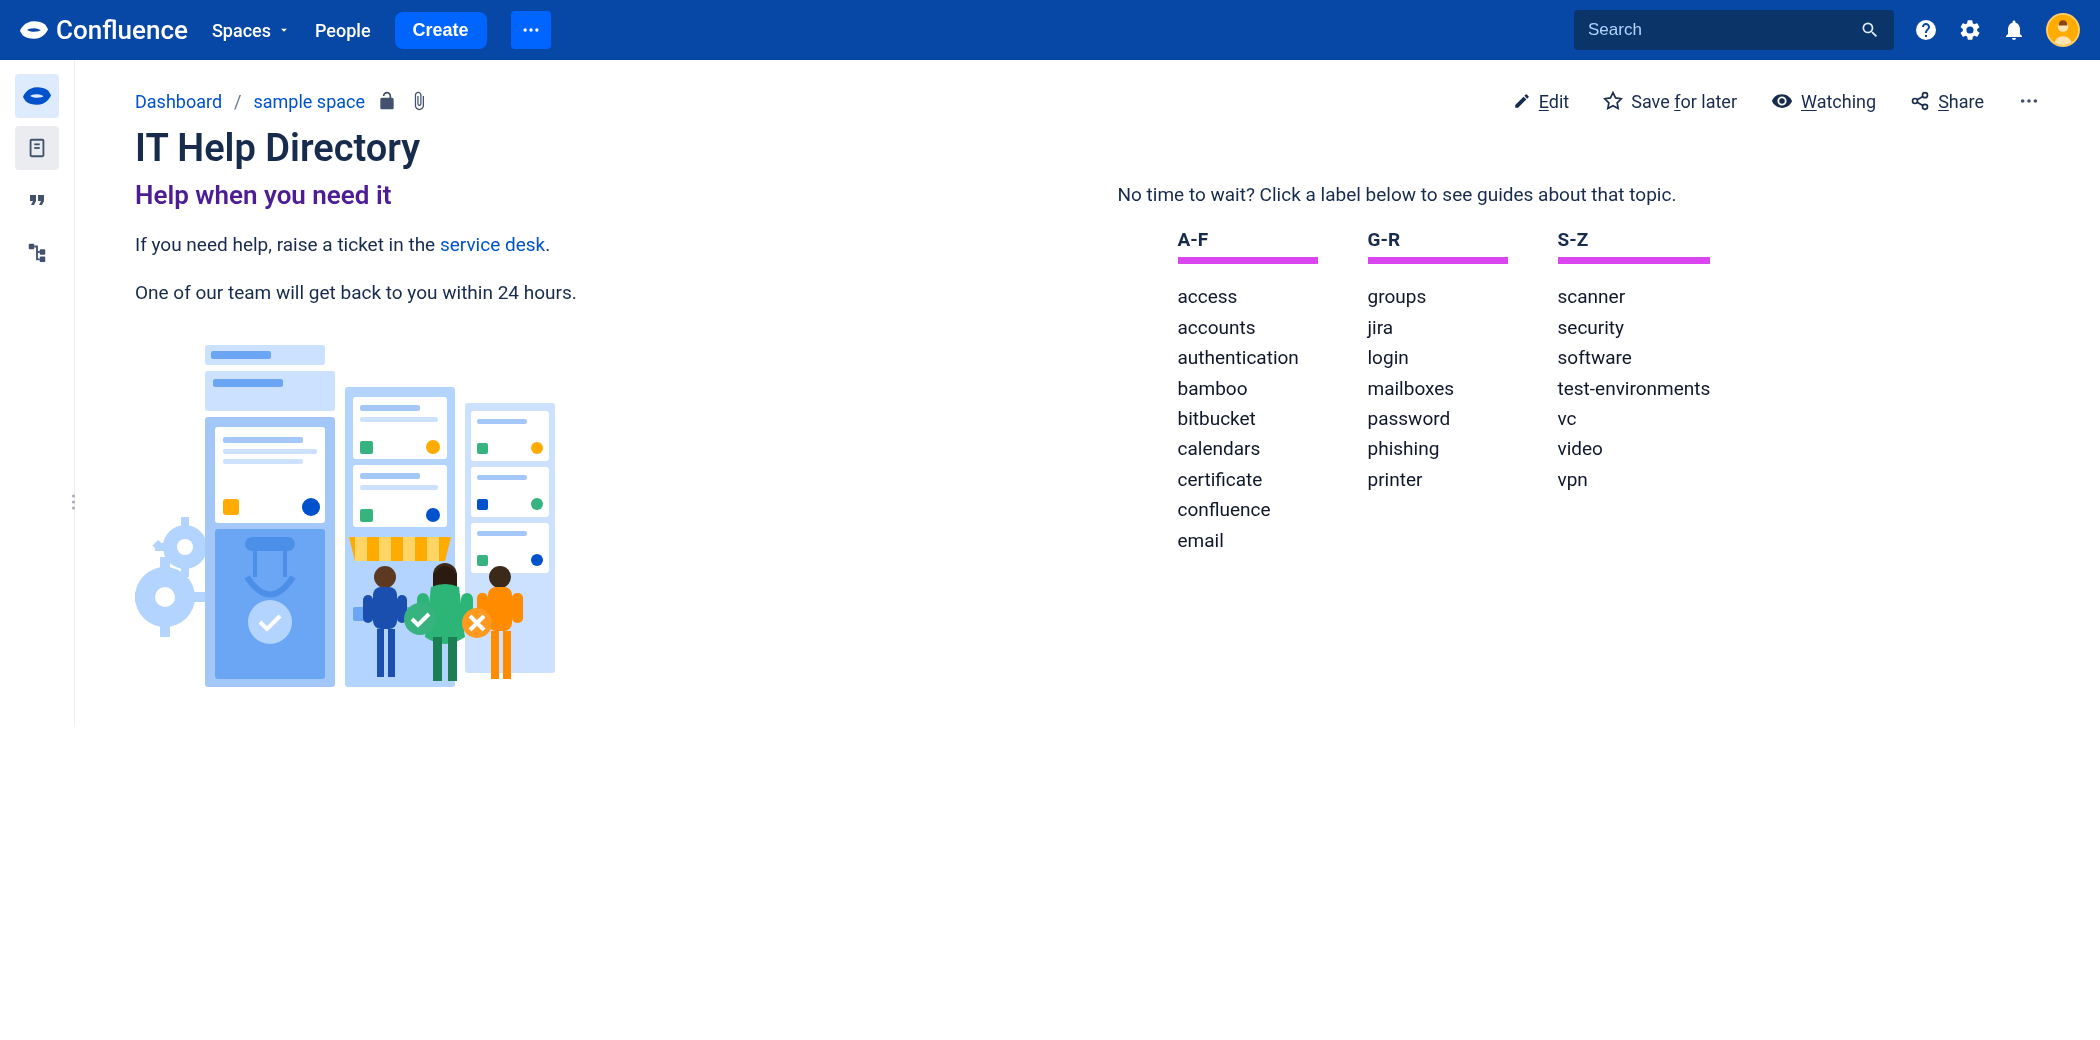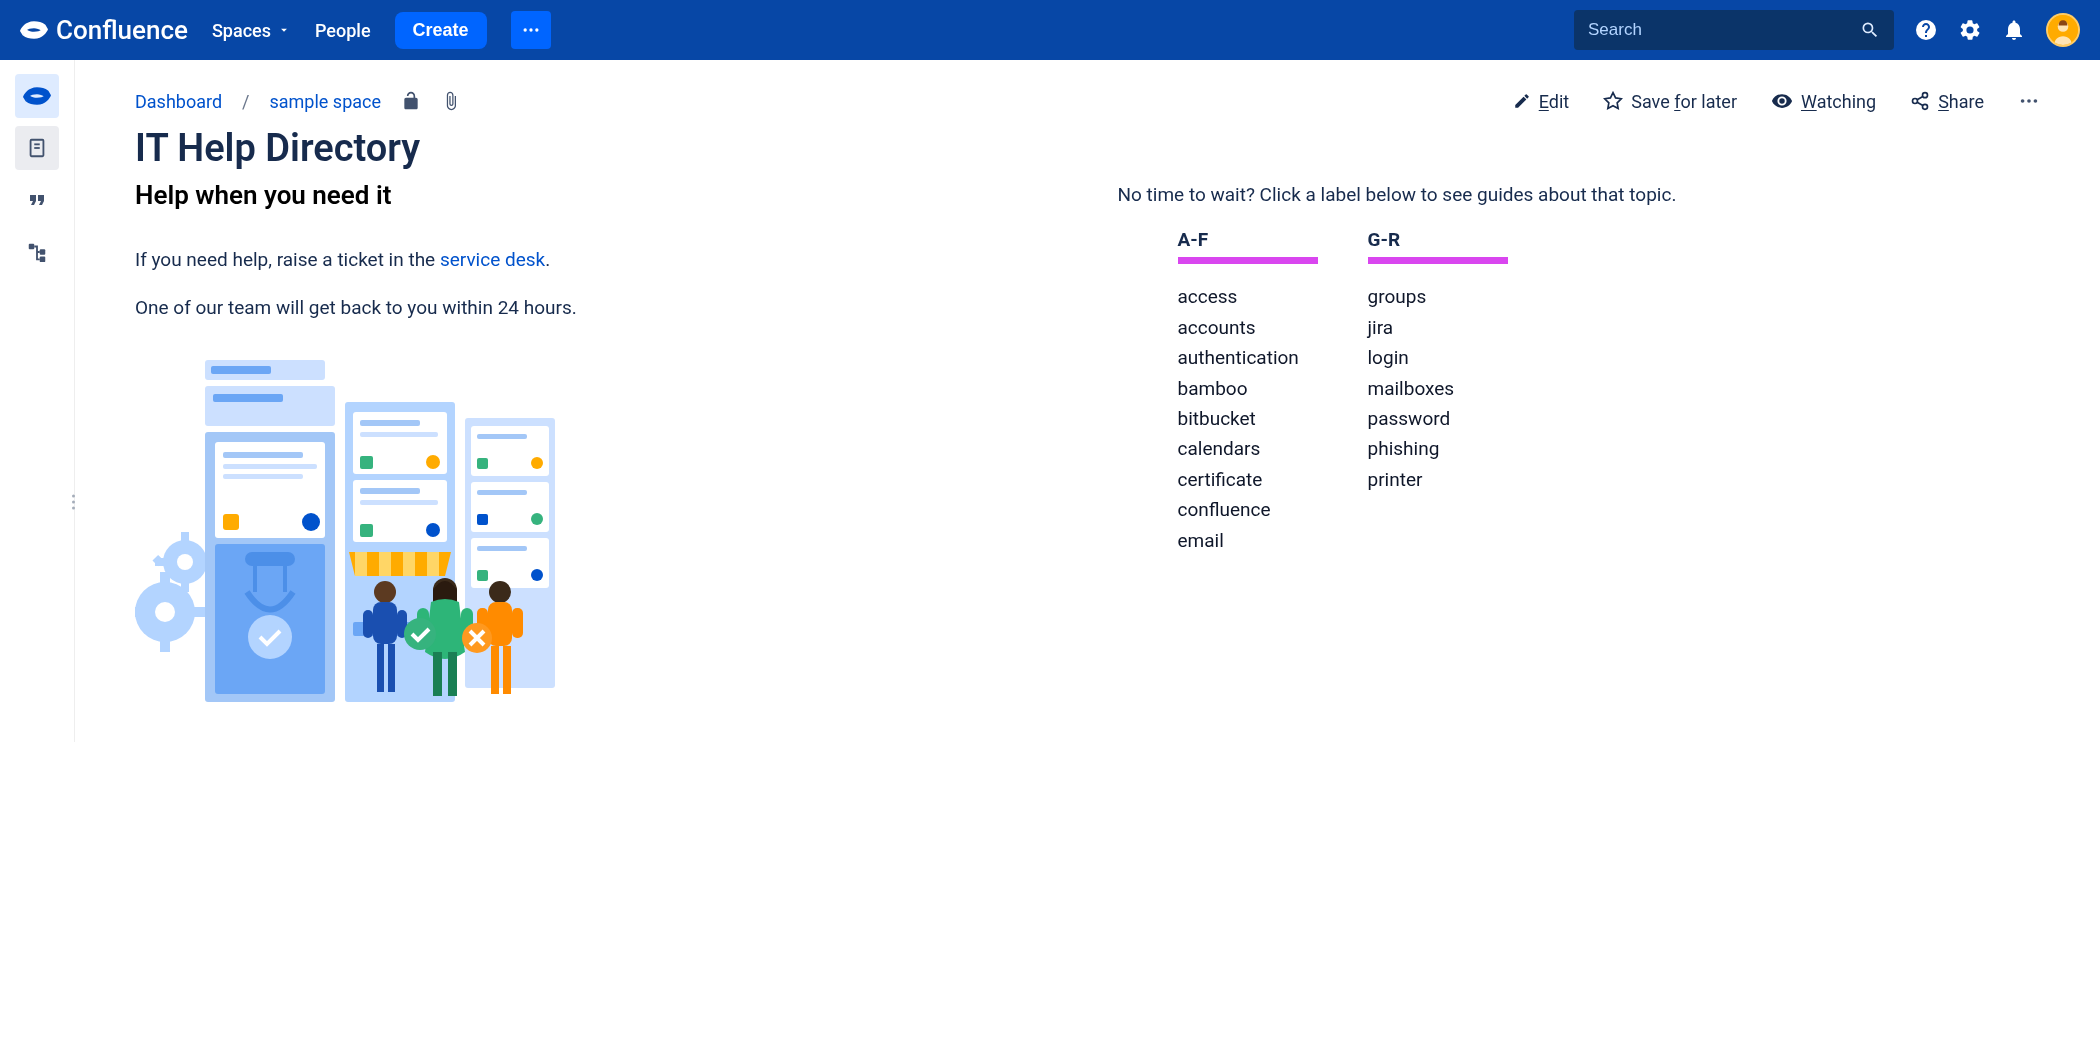--- a/index.html
+++ b/index.html
@@ -25,36 +25,36 @@
 .sidebar { width: 75px; background: #fff; border-right: 1px solid #eee; display: flex; flex-direction: column; align-items: center; padding-top: 14px; gap: 8px; }
 .sidebar-item { width: 44px; height: 44px; border-radius: 4px; display: flex; align-items: center; justify-content: center; cursor: pointer; color: #42526E; }
 .sidebar-item.active { background: #DEEBFF; color: #0052CC; }
 .sidebar-item.selected { background: #EBECF0; }
 .sidebar-handle { position: absolute; left: 71px; top: 490px; width: 8px; height: 24px; display: flex; align-items: center; justify-content: center; color: #A5ADBA; cursor: col-resize; }
 
 .content { flex: 1; padding: 30px 60px; position: relative; }
 
 
 .page-head { display: flex; align-items: center; justify-content: space-between; margin-bottom: 14px; }
-.breadcrumb { display: flex; align-items: center; gap: 20px; font-size: 18px; }
+.breadcrumb { display: flex; align-items: center; gap: 12px; font-size: 18px; }
 .breadcrumb a { color: #0052CC; text-decoration: none; }
 .breadcrumb .sep { color: #6B778C; }
 .breadcrumb-icon { color: #42526E; display: flex; }
 .page-actions { display: flex; align-items: center; gap: 34px; font-size: 18px; color: #172B4D; }
 .page-action { display: flex; align-items: center; gap: 8px; cursor: pointer; justify-content: center; }
 .page-action .ul { text-decoration: underline; text-decoration-thickness: 1px; text-underline-offset: 2px; }
 
 
 .page-title { font-size: 38px; font-weight: 600; color: #172B4D; margin-bottom: 10px; }
 .byline { font-size: 18px; color: #6B778C; margin-bottom: 40px; }
 
 
 .body-cols { display: flex; gap: 60px; }
 .col { flex: 1; }
-.col h2 { font-size: 26px; font-weight: 600; color: #000000; margin-bottom: 35px; }
+.col h2 { font-size: 26px; font-weight: 600; color: #4c1d95; margin-bottom: 20px; }
 .col p { font-size: 19px; line-height: 1.6; color: #172B4D; margin-bottom: 18px; }
 .col a.inline { color: #0052CC; text-decoration: none; }
 
 
 .illus { margin-top: 10px; width: 420px; height: 370px; position: relative; }
 
 
 .labels-table { display: flex; gap: 50px; margin-top: 10px; padding-left: 60px; }
 .labels-col { }
 .labels-col h3 { font-size: 19px; font-weight: 700; color: #172B4D; padding-bottom: 6px; border-bottom: 7px solid #d946ef; margin-bottom: 18px; min-width: 140px; }
@@ -373,17 +373,27 @@
             <div class="labels-col">
               <h3>G-R</h3>
               <a href="#">groups</a>
               <a href="#">jira</a>
               <a href="#">login</a>
               <a href="#">mailboxes</a>
               <a href="#">password</a>
               <a href="#">phishing</a>
               <a href="#">printer</a>
             </div>
+            <div class="labels-col">
+              <h3>S-Z</h3>
+              <a href="#">scanner</a>
+              <a href="#">security</a>
+              <a href="#">software</a>
+              <a href="#">test-environments</a>
+              <a href="#">vc</a>
+              <a href="#">video</a>
+              <a href="#">vpn</a>
+            </div>
           </div>
       </div>
     </div>
   </div>
 </div>
 
 </body></html>

